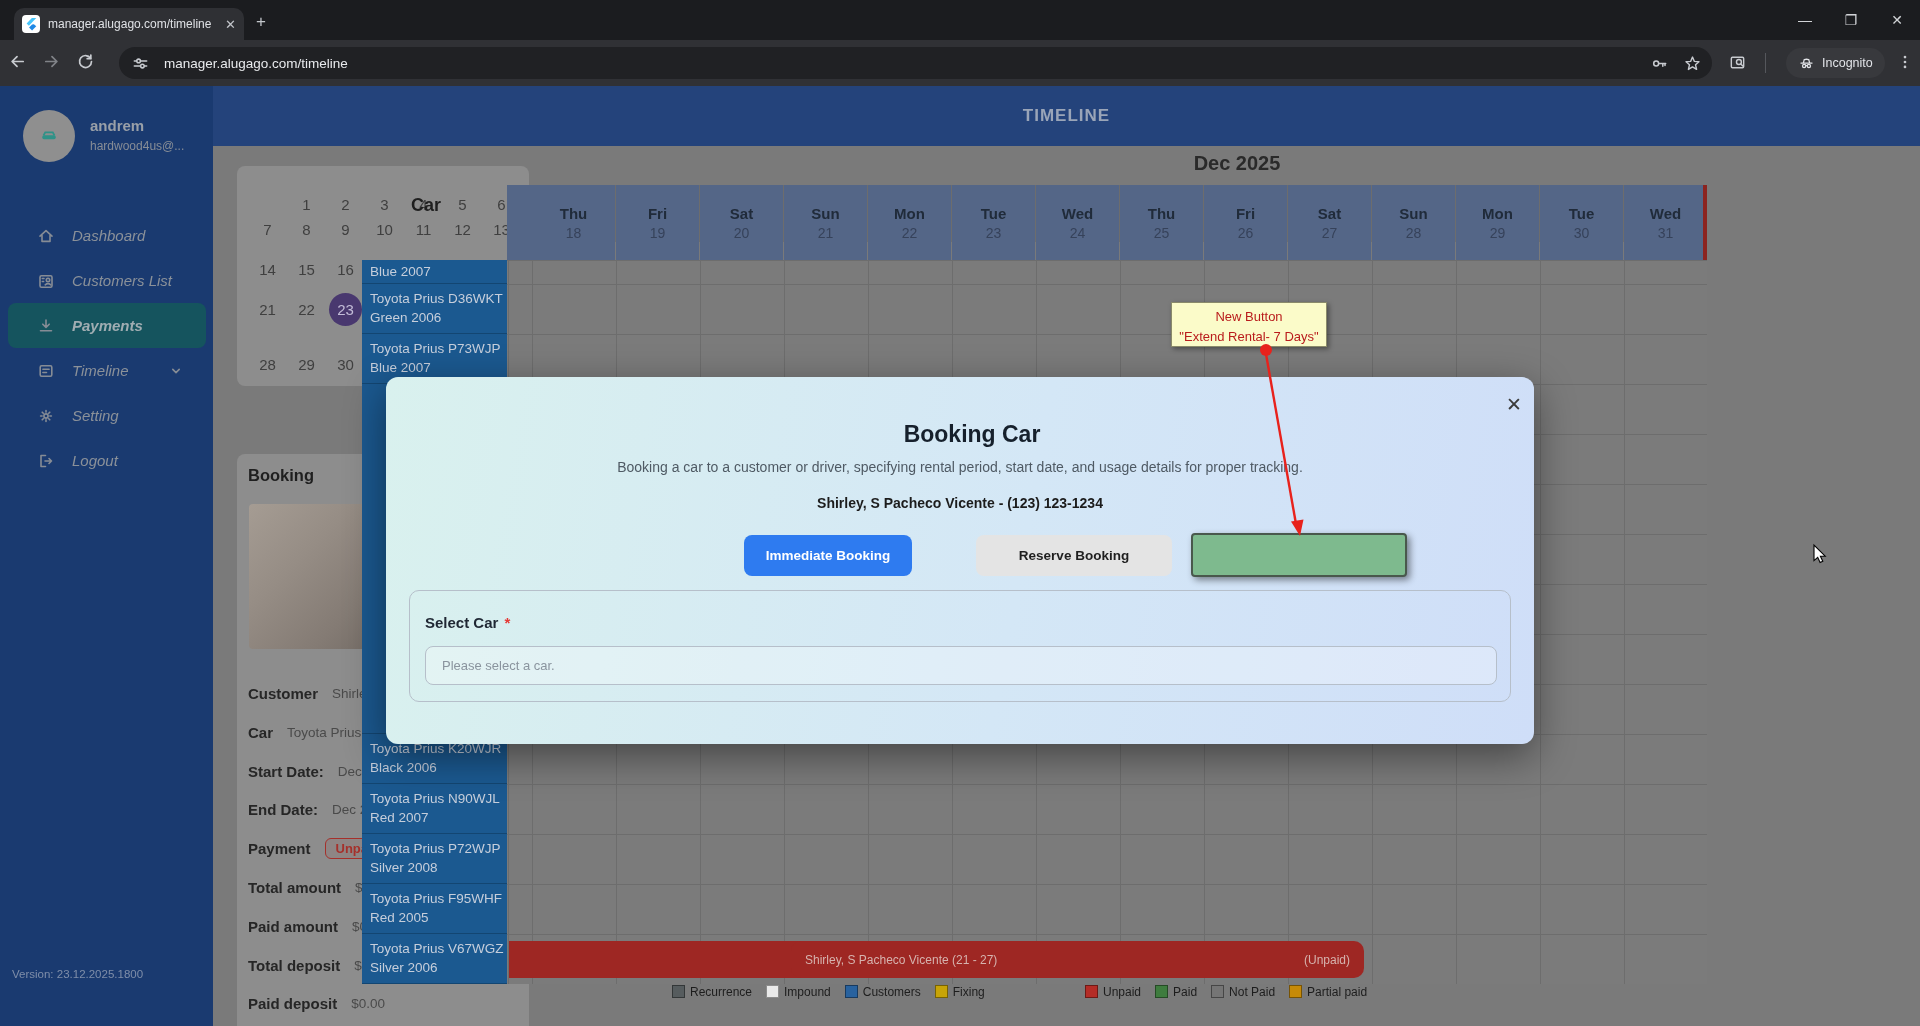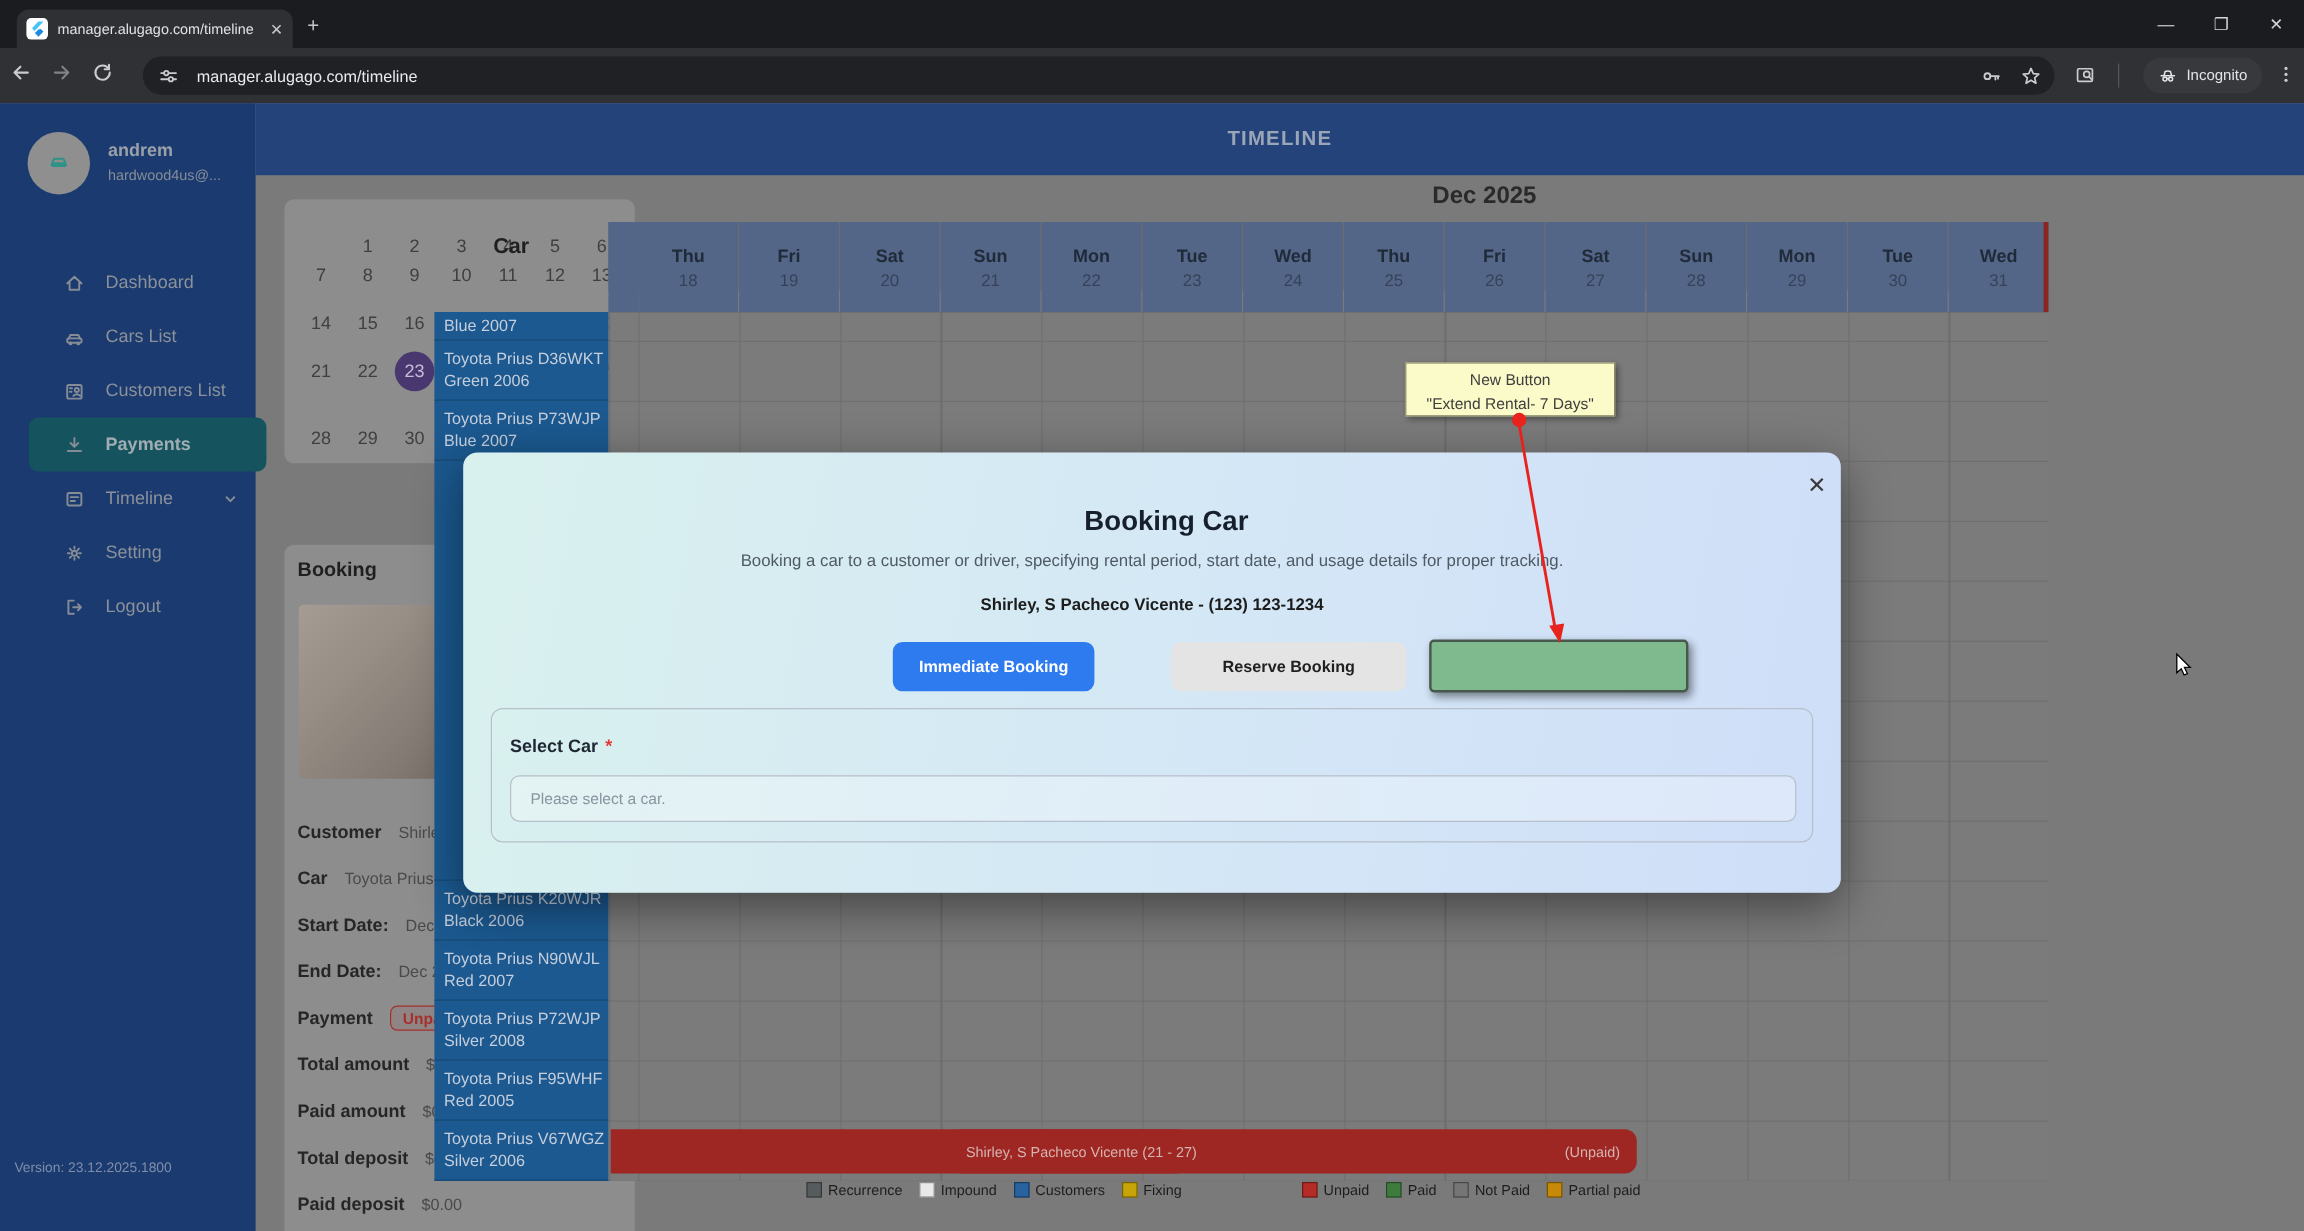--- a/index.html
+++ b/index.html
@@ -29,21 +29,21 @@
   .dots { position:absolute; left:1896px; top:13px; }
 
   
   .page { position:absolute; left:0; top:86px; width:1920px; height:940px; background:#7a7a7a; }
 
   
   .sidebar { position:absolute; left:0; top:0; width:213px; height:940px; background:#1a3a70; }
   .avatar { position:absolute; left:23px; top:24px; width:52px; height:52px; border-radius:50%; background:#8f8f8f; display:flex; align-items:center; justify-content:center; }
   .u-name { position:absolute; left:90px; top:31px; color:#9aa0a8; font-size:15px; font-weight:bold; }
   .u-mail { position:absolute; left:90px; top:53px; color:#878d96; font-size:12px; }
-  .nav { position:absolute; left:16px; top:127px; width:214px; }
+  .nav { position:absolute; left:0; top:127px; width:214px;font-style:italic; }
   .nav-item { position:relative; height:45px; display:flex; align-items:center; padding-left:36px; color:#8b9199; font-size:15px; }
   .nav-item.active { background:#15545e; margin:0 8px; padding-left:28px; border-radius:8px; color:#a0adb2; font-weight:bold; }
   .nav-ic { width:20px; height:20px; margin-right:16px; flex:none; }
   .nav-ic svg, .nav-ch svg { width:20px; height:20px; fill:none; stroke:#868c95; stroke-width:1.6; stroke-linecap:round; stroke-linejoin:round; }
   .nav-ch { position:absolute; right:28px; width:20px; height:20px; }
   .version { position:absolute; left:12px; top:882px; color:#7f8ea9; font-size:11.5px; }
 
   
   .band { position:absolute; left:213px; top:0; width:1707px; height:60px; background:#24437b; display:flex; align-items:center; justify-content:center; color:#9aa5b8; font-size:17px; font-weight:bold; letter-spacing:1px; }
 
@@ -105,21 +105,21 @@
   .m-imm { left:358px; width:168px; background:#2e7bf0; color:#fff; }
   .m-res { left:590px; width:196px; background:#e4e4e4; color:#1f1f1f; }
   .m-new { left:805px; width:216px; height:44px; top:156px; background:#7eba8e; border:2px solid #49584c; border-radius:4px; box-shadow:3px 3px 7px rgba(0,0,0,.45); }
   .m-fieldset { position:absolute; left:23px; top:213px; width:1102px; height:112px; border:1px solid #b6bfca; border-radius:10px; }
   .m-sclabel { position:absolute; left:15px; top:23px; font-size:15px; font-weight:bold; color:#1f2733; }
   .m-req { color:#e53935; margin-left:6px; font-weight:bold; }
   .m-input { position:absolute; left:15px; top:55px; width:1072px; height:39px; border:1px solid #b6bfca; border-radius:8px; background:rgba(255,255,255,.28); display:flex; align-items:center; padding-left:16px; }
   .m-ph { font-size:13px; color:#8a949e; }
 
   
-  .ann { position:absolute; left:1171px; top:216px; width:175px; height:45px; background:#fbfbc9; border:1px solid #8a8a6a; box-shadow:2px 2px 5px rgba(0,0,0,.4); text-align:center; font-size:13px; color:#404040; line-height:1.55; padding-top:4px; }
+  .ann { position:absolute; left:1171px; top:216px; width:156px; height:45px; background:#fbfbc9; border:1px solid #8a8a6a; box-shadow:2px 2px 5px rgba(0,0,0,.4); text-align:center; font-size:13px; color:#b91c1c; line-height:1.55; padding-top:4px; }
   .overlay-svg { position:absolute; left:0; top:0; width:1920px; height:940px; pointer-events:none; }
 </style>
 </head>
 <body>
 
 <div class="screen">
 
   <div class="tabbar">
     <div class="tab">
       <span class="favicon-bg">
@@ -214,29 +214,20 @@
       <div class="u-mail">hardwood4us@...</div>
       <div class="nav" id="nav">
           <div class="nav-item">
             <span class="nav-ic"><svg viewBox="0 0 20 20">
                 <path d="M4 10.2 L10 4.6 L16 10.2 M6 9.4 V15.4 H14 V9.4"></path>
               </svg></span>
             <span class="nav-lb">Dashboard</span>
           </div>
           <div class="nav-item">
             <span class="nav-ic"><svg viewBox="0 0 20 20">
-                <path d="M5.3 11.2 L6.6 8.2 H13.4 L14.7 11.2"></path>
-                <rect x="4" y="11" width="12" height="3.6" rx="1.4"></rect>
-                <circle cx="6.8" cy="15.2" r="0.8"></circle>
-                <circle cx="13.2" cy="15.2" r="0.8"></circle>
-              </svg></span>
-            <span class="nav-lb">Cars List</span>
-          </div>
-          <div class="nav-item">
-            <span class="nav-ic"><svg viewBox="0 0 20 20">
                 <rect x="4" y="4.8" width="12" height="11.4" rx="1.4"></rect>
                 <circle cx="12" cy="9" r="1.7"></circle>
                 <path d="M9.2 13.8 Q12 11.4 14.8 13.8 M6.3 7.5 H8 M6.3 10.5 H7.6"></path>
               </svg></span>
             <span class="nav-lb">Customers List</span>
           </div>
           <div class="nav-item active">
             <span class="nav-ic"><svg viewBox="0 0 20 20">
                 <path d="M10 4 V11 M6.8 8.2 L10 11.4 L13.2 8.2 M4.5 14.8 H15.5"></path>
               </svg></span>

